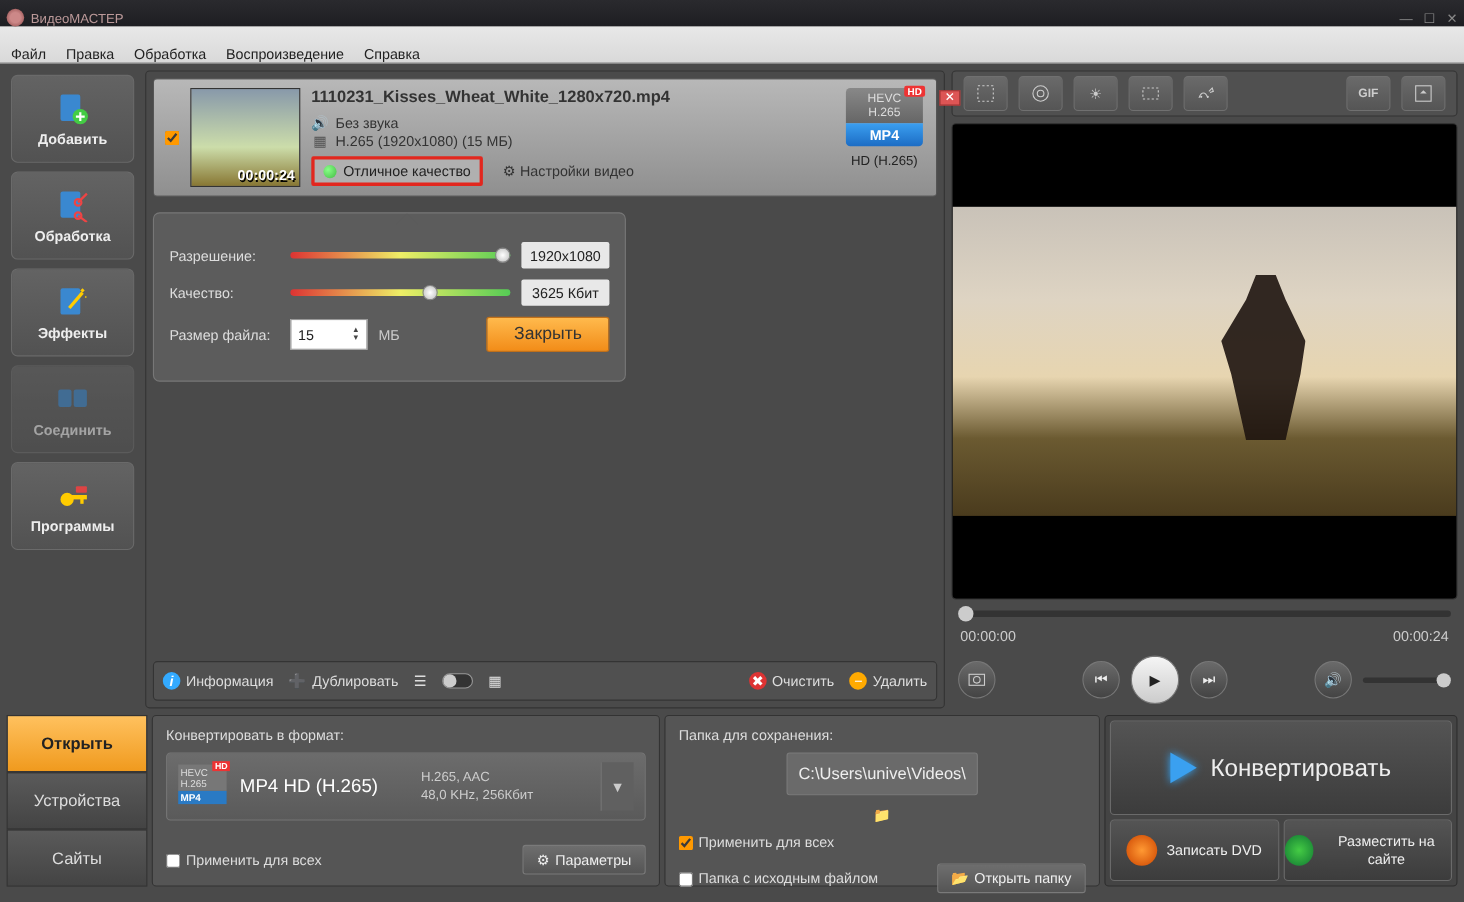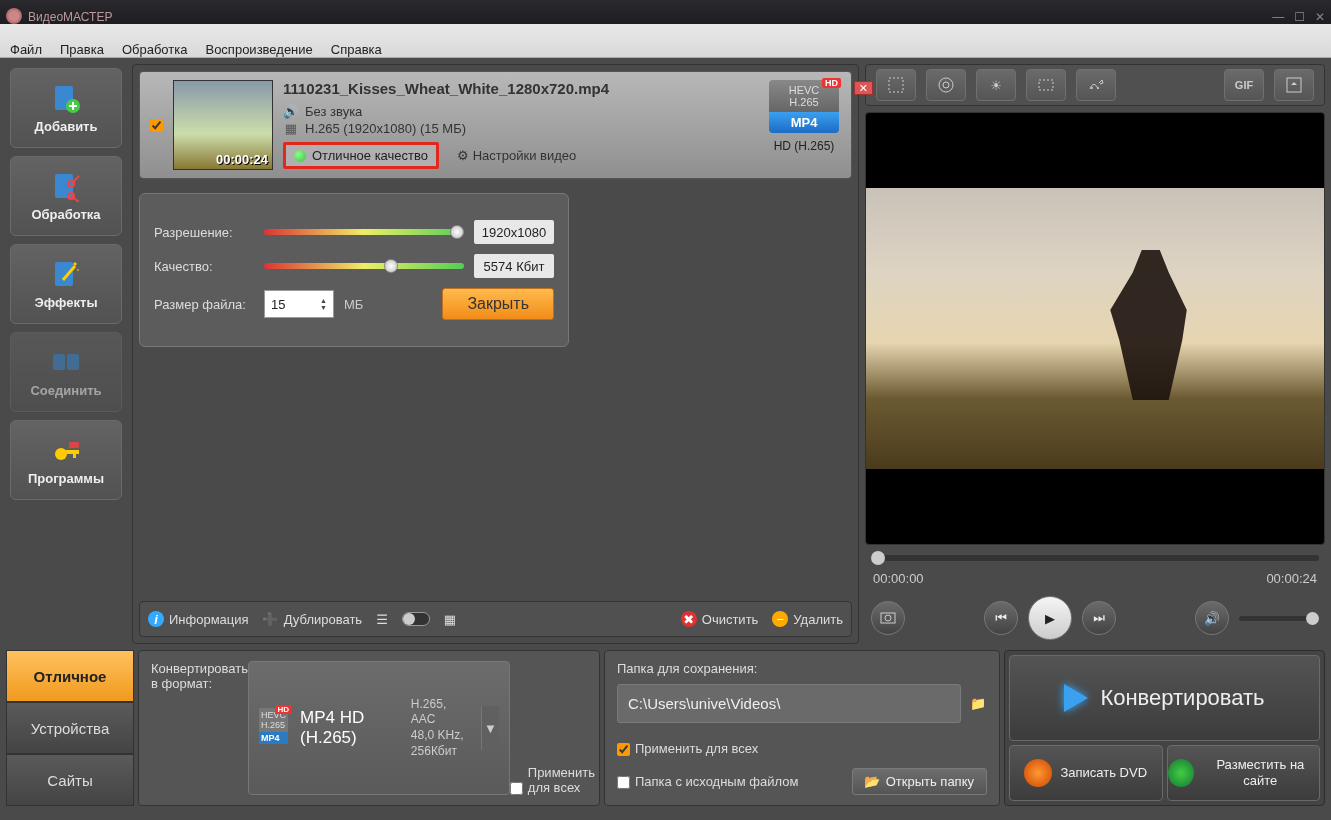--- a/index.html
+++ b/index.html
@@ -57,34 +57,34 @@
   .time-lbl { font-size:13px; color:#ccc; }
   .controls-row { display:flex; align-items:center; gap:10px; padding:4px 6px; }
   .circ-btn { width:34px; height:34px; border-radius:50%; background:linear-gradient(#6a6a6a,#444); border:1px solid #777; display:flex; align-items:center; justify-content:center; color:#eee; cursor:pointer; }
   .circ-btn.play { width:44px; height:44px; background:linear-gradient(#f5f5f5,#ccc); color:#222; }
   .bottom-grid { display:flex; gap:4px; padding:0 6px 6px; height:162px; }
   .side-tabs { width:128px; display:flex; flex-direction:column; }
   .stab { flex:1; background:linear-gradient(#5a5a5a,#444); border:1px solid #333; display:flex; align-items:center; justify-content:center; color:#ddd; font-size:15px; cursor:pointer; }
   .stab.active { background:linear-gradient(#ffc15e,#f09a1e); color:#222; font-weight:bold; }
   .panel { background:#555; border:1px solid #333; border-radius:4px; padding:10px 12px; }
   .panel .hdr { color:#ddd; font-size:13px; margin-bottom:8px; }
-  .convert-panel { width:462px; display:flex; flex-direction:row; }
+  .convert-panel { width:462px; display:flex; flex-direction:column; }
   .fmt-row { display:flex; align-items:center; background:linear-gradient(#6c6c6c,#5a5a5a); border:1px solid #777; border-radius:4px; padding:8px 10px; gap:12px; }
   .fmt-icon { width:44px; height:40px; position:relative; }
   .fmt-icon .hd { position:absolute; top:-3px; right:-3px; background:#e33; color:#fff; font-size:8px; padding:0 2px; font-weight:bold; }
   .fmt-icon .hevc { font-size:9px; background:#777; color:#ddd; padding:2px; }
   .fmt-icon .mp4s { background:#2a7ac4; color:#fff; font-size:9px; font-weight:bold; padding:1px 2px; }
   .fmt-name { font-size:17px; color:#fff; }
   .fmt-sub { font-size:12px; color:#ccc; line-height:1.3; }
   .fmt-drop { margin-left:auto; width:30px; height:44px; background:#606060; border-left:1px solid #777; display:flex; align-items:center; justify-content:center; color:#ccc; }
   .panel .foot { margin-top:auto; display:flex; align-items:center; gap:10px; padding-top:10px; }
   .chk-label { display:flex; align-items:flex-end; gap:5px; color:#ddd; font-size:13px; }
   .btn-grey { background:linear-gradient(#6e6e6e,#555); border:1px solid #7a7a7a; border-radius:3px; color:#eee; padding:5px 12px; font-size:13px; display:inline-flex; align-items:center; gap:5px; cursor:pointer; }
   .save-panel { width:396px; display:flex; flex-direction:column; }
-  .path-box { display:flex; align-items:center; gap:10px; }
+  .path-box { display:flex; align-items:center; gap:10px;flex-direction:column; }
   .path-box .txt { flex:1; background:#6a6a6a; border:1px solid #7a7a7a; border-radius:3px; padding:10px 10px; color:#eee; font-size:15px; }
   .action-panel { flex:1; display:flex; flex-direction:column; gap:4px; padding:4px; background:#444; border:1px solid #2d2d2d; border-radius:4px; }
   .big-convert { flex:1; background:linear-gradient(#545454,#3c3c3c); border:1px solid #6a6a6a; border-radius:4px; display:flex; align-items:center; justify-content:center; gap:12px; color:#eee; font-size:22px; cursor:pointer; }
   .big-convert .arrow { width:0; height:0; border-left:24px solid #3aa0f0; border-top:14px solid transparent; border-bottom:14px solid transparent; filter:drop-shadow(0 0 4px #3af); }
   .sub-actions { display:flex; gap:4px; height:56px; }
   .sub-actions .sa { flex:1; background:linear-gradient(#545454,#3c3c3c); border:1px solid #6a6a6a; border-radius:4px; display:flex; align-items:center; justify-content:center; gap:8px; color:#eee; font-size:13px; cursor:pointer; text-align:center; line-height:1.2; }
   .sa .ico { width:28px; height:28px; border-radius:50%; display:flex; align-items:center; justify-content:center; }
   input[type=checkbox]{ accent-color:#f90; }
 </style>
 </head>
@@ -205,21 +205,21 @@
         <div class="qslider">
             <div class="knob" style="left:calc(100% - 14px)"></div>
           </div>
         <div class="qval">1920x1080</div>
       </div>
       <div class="qrow">
         <label>Качество:</label>
         <div class="qslider">
             <div class="knob" style="left:60%"></div>
           </div>
-        <div class="qval">5574 Кбит</div>
+        <div class="qval">3625 Кбит</div>
       </div>
       <div class="qrow">
         <label>Размер файла:</label>
         <div class="spin">
           <span>15</span>
           <span class="arrows">
               <span>▲</span>
               <span>▼</span>
             </span>
         </div>
@@ -323,21 +323,21 @@
       <div class="circ-btn">🔊</div>
       <div style="width:80px;height:5px;background:#333;border-radius:3px;position:relative">
           <div style="position:absolute;right:0;top:-4px;width:13px;height:13px;background:#ccc;border-radius:50%"></div>
         </div>
     </div>
   </div>
 </div>
 
 <div class="bottom-grid">
   <div class="side-tabs">
-    <div class="stab active">Отличное</div>
+    <div class="stab active">Открыть</div>
     <div class="stab">Устройства</div>
     <div class="stab">Сайты</div>
   </div>
 
   <div class="panel convert-panel">
     <div class="hdr">Конвертировать в формат:</div>
     <div class="fmt-row">
       <div class="fmt-icon">
         <span class="hd">HD</span>
         <div class="hevc"><span>HEVC</span><br><span>H.265</span></div>

